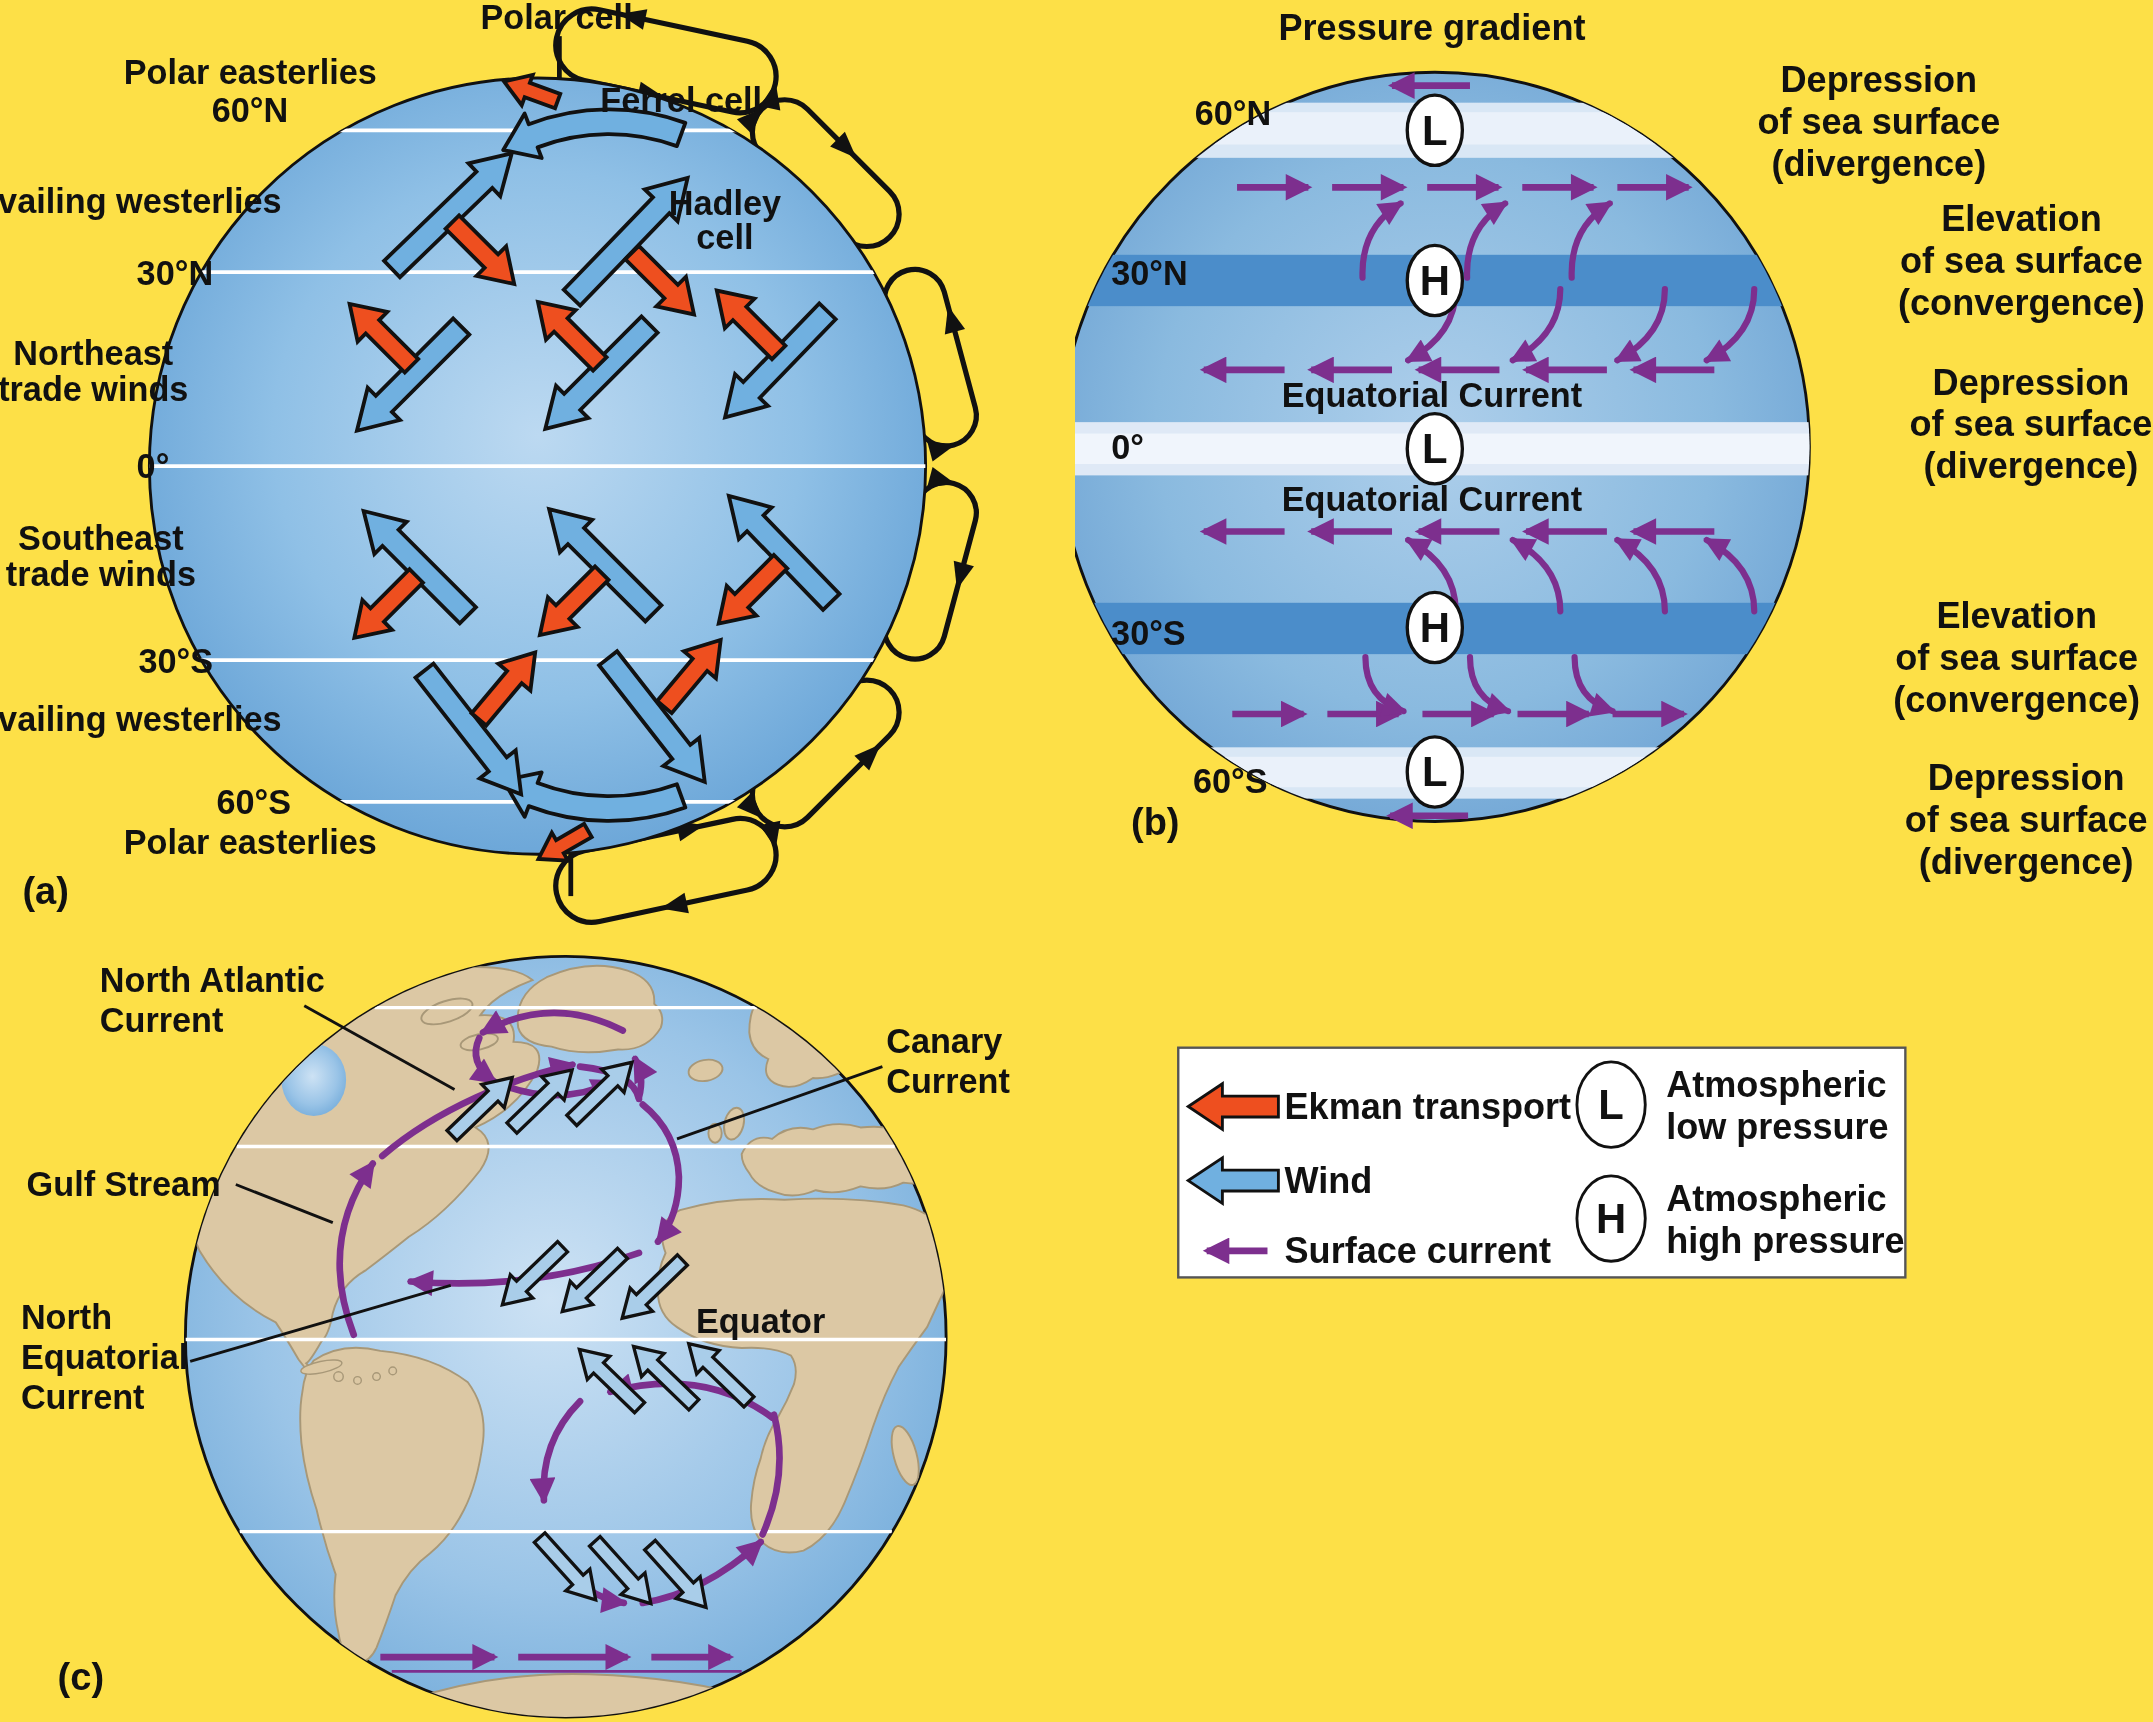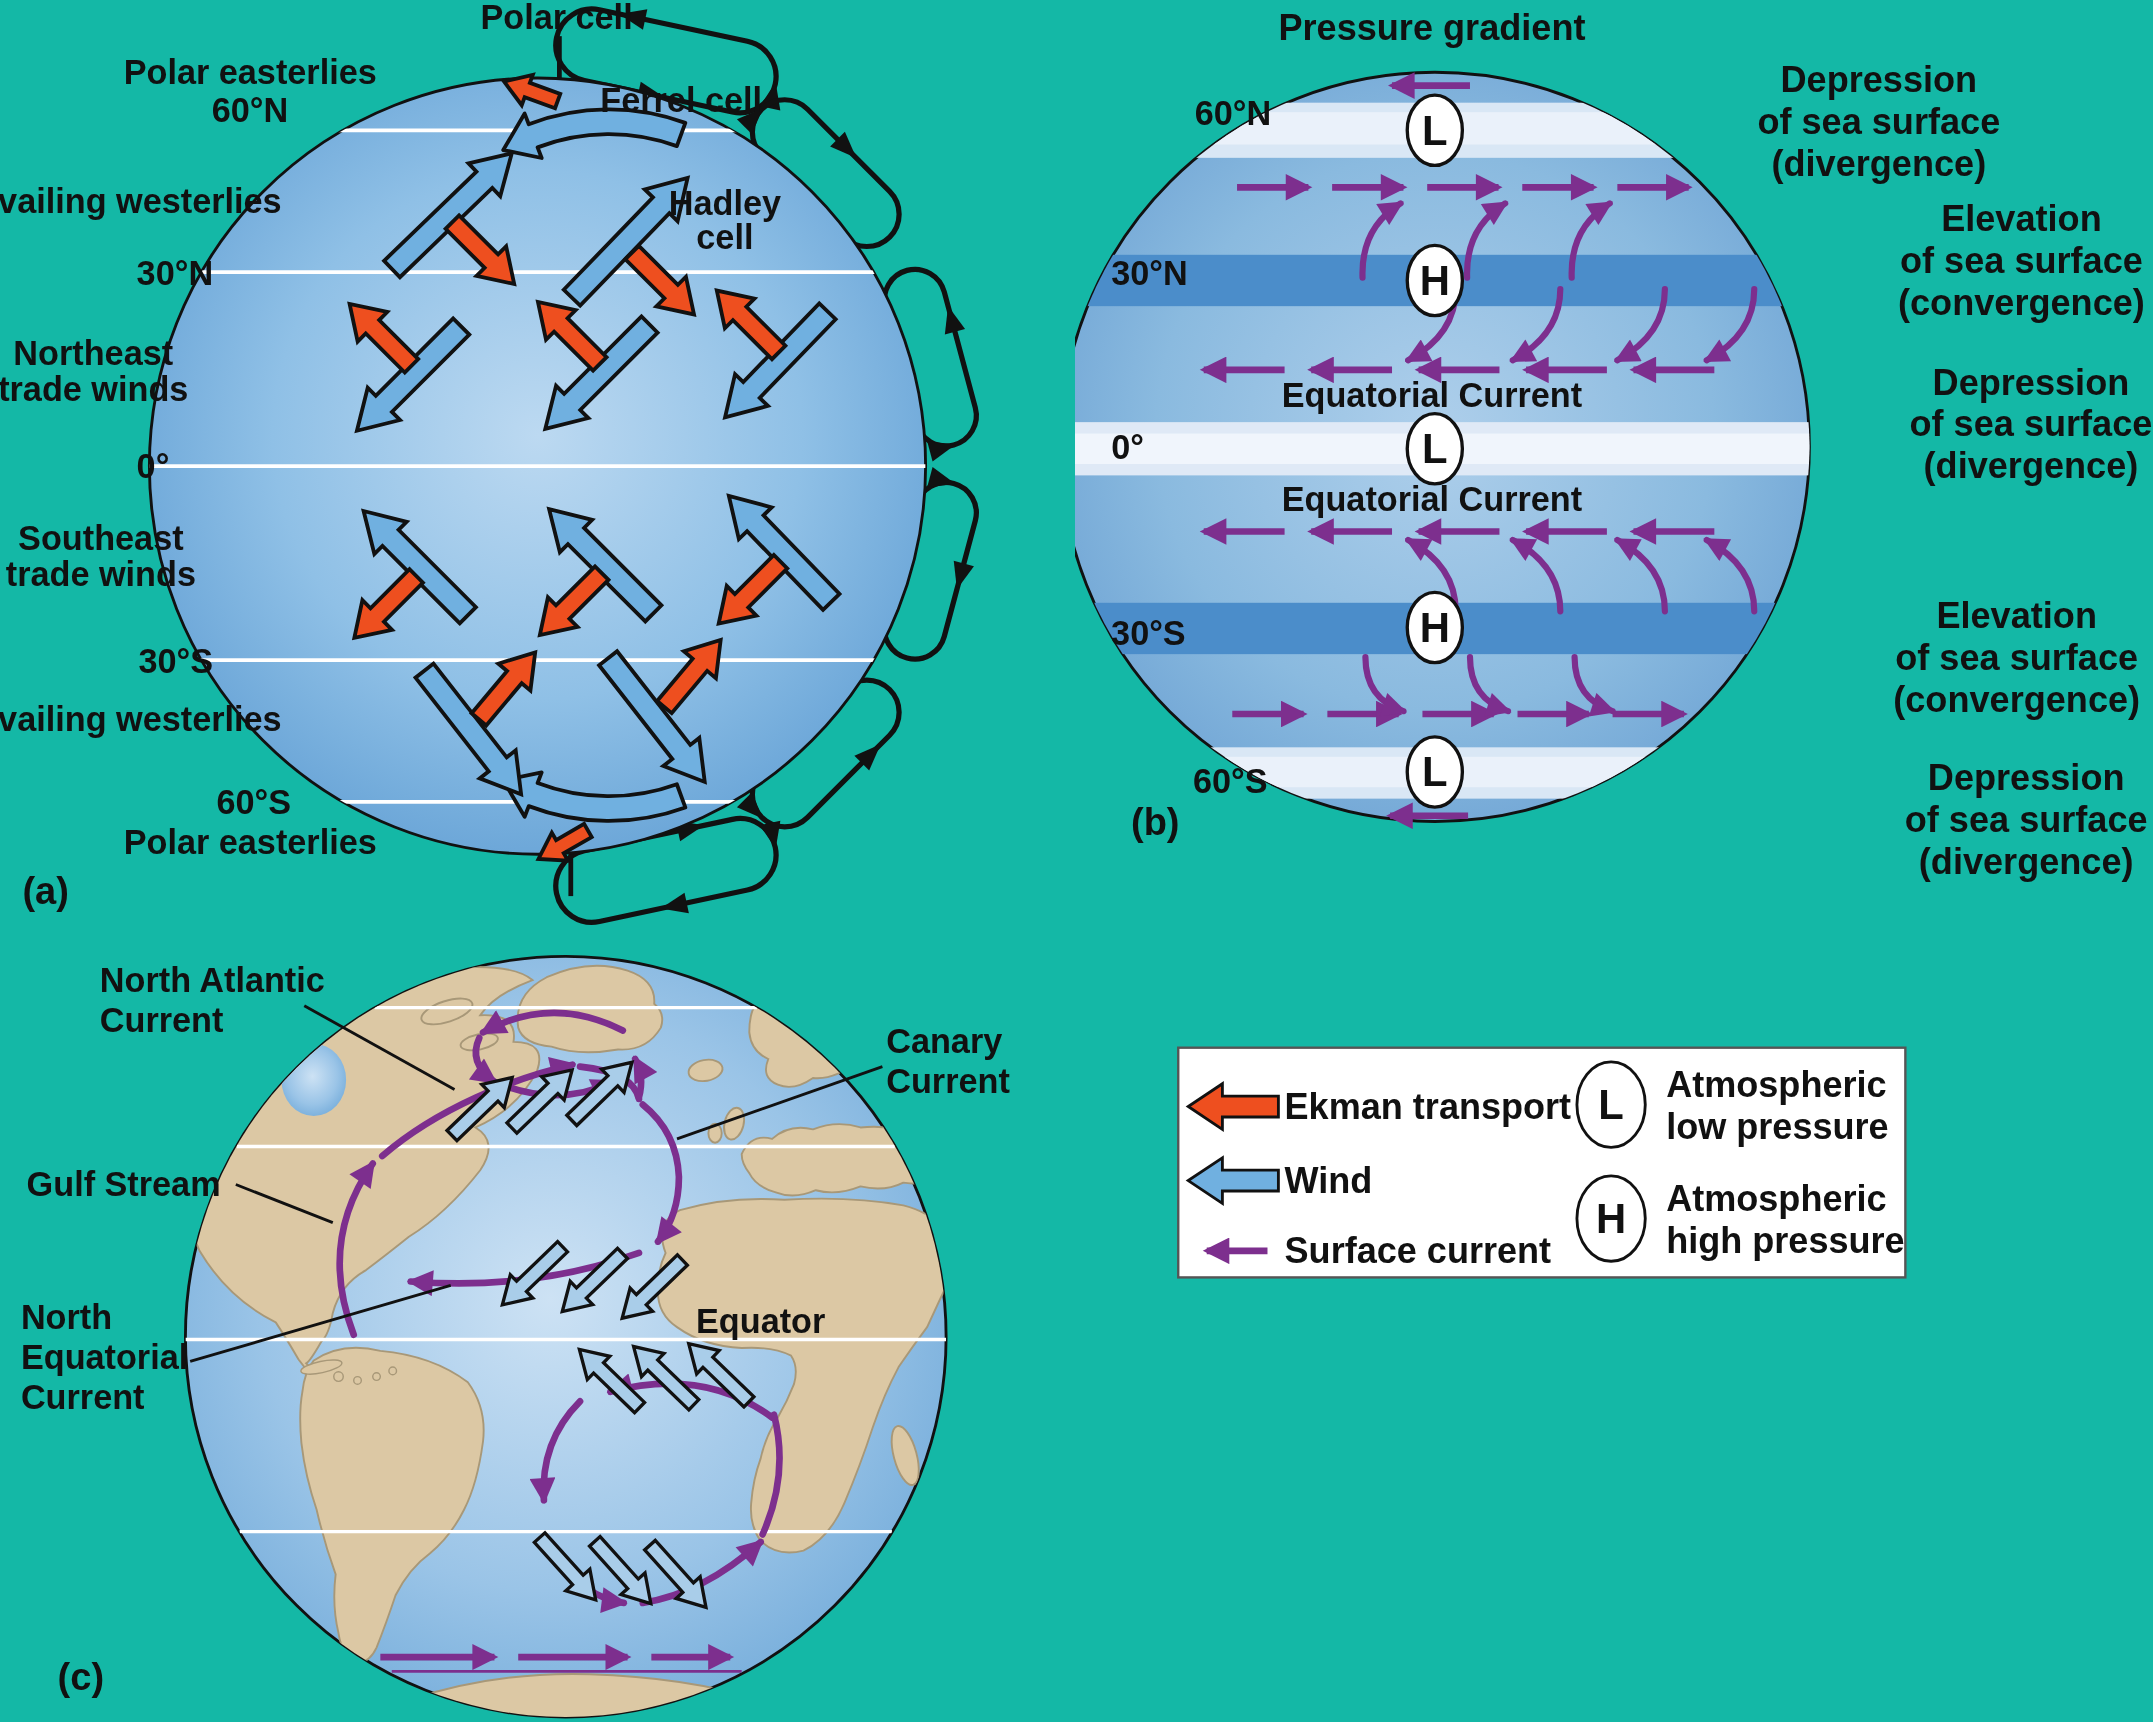--- a/index.html
+++ b/index.html
@@ -1,16 +1,16 @@
 <!DOCTYPE html>
 <html style="font-size:15px"><head>
 <meta charset="utf-8">
 <style>
   html,body{margin:0;padding:0;background:#ffffff;}
-  #stage{position:relative;width:2153px;height:1722px;background:#14b8a6;overflow:hidden;
+  #stage{position:relative;width:2153px;height:1722px;background:#fde047;overflow:hidden;
          font-family:"Liberation Sans", sans-serif;}
   .panel{position:absolute;}
   svg text{font-family:"Liberation Sans", sans-serif;font-weight:700;fill:#111;}
 </style>
 </head>
 <body>
 
 <div id="stage">
 
   <svg class="panel" style="left:0;top:0" width="1075" height="937" viewBox="0 0 1130 985">

